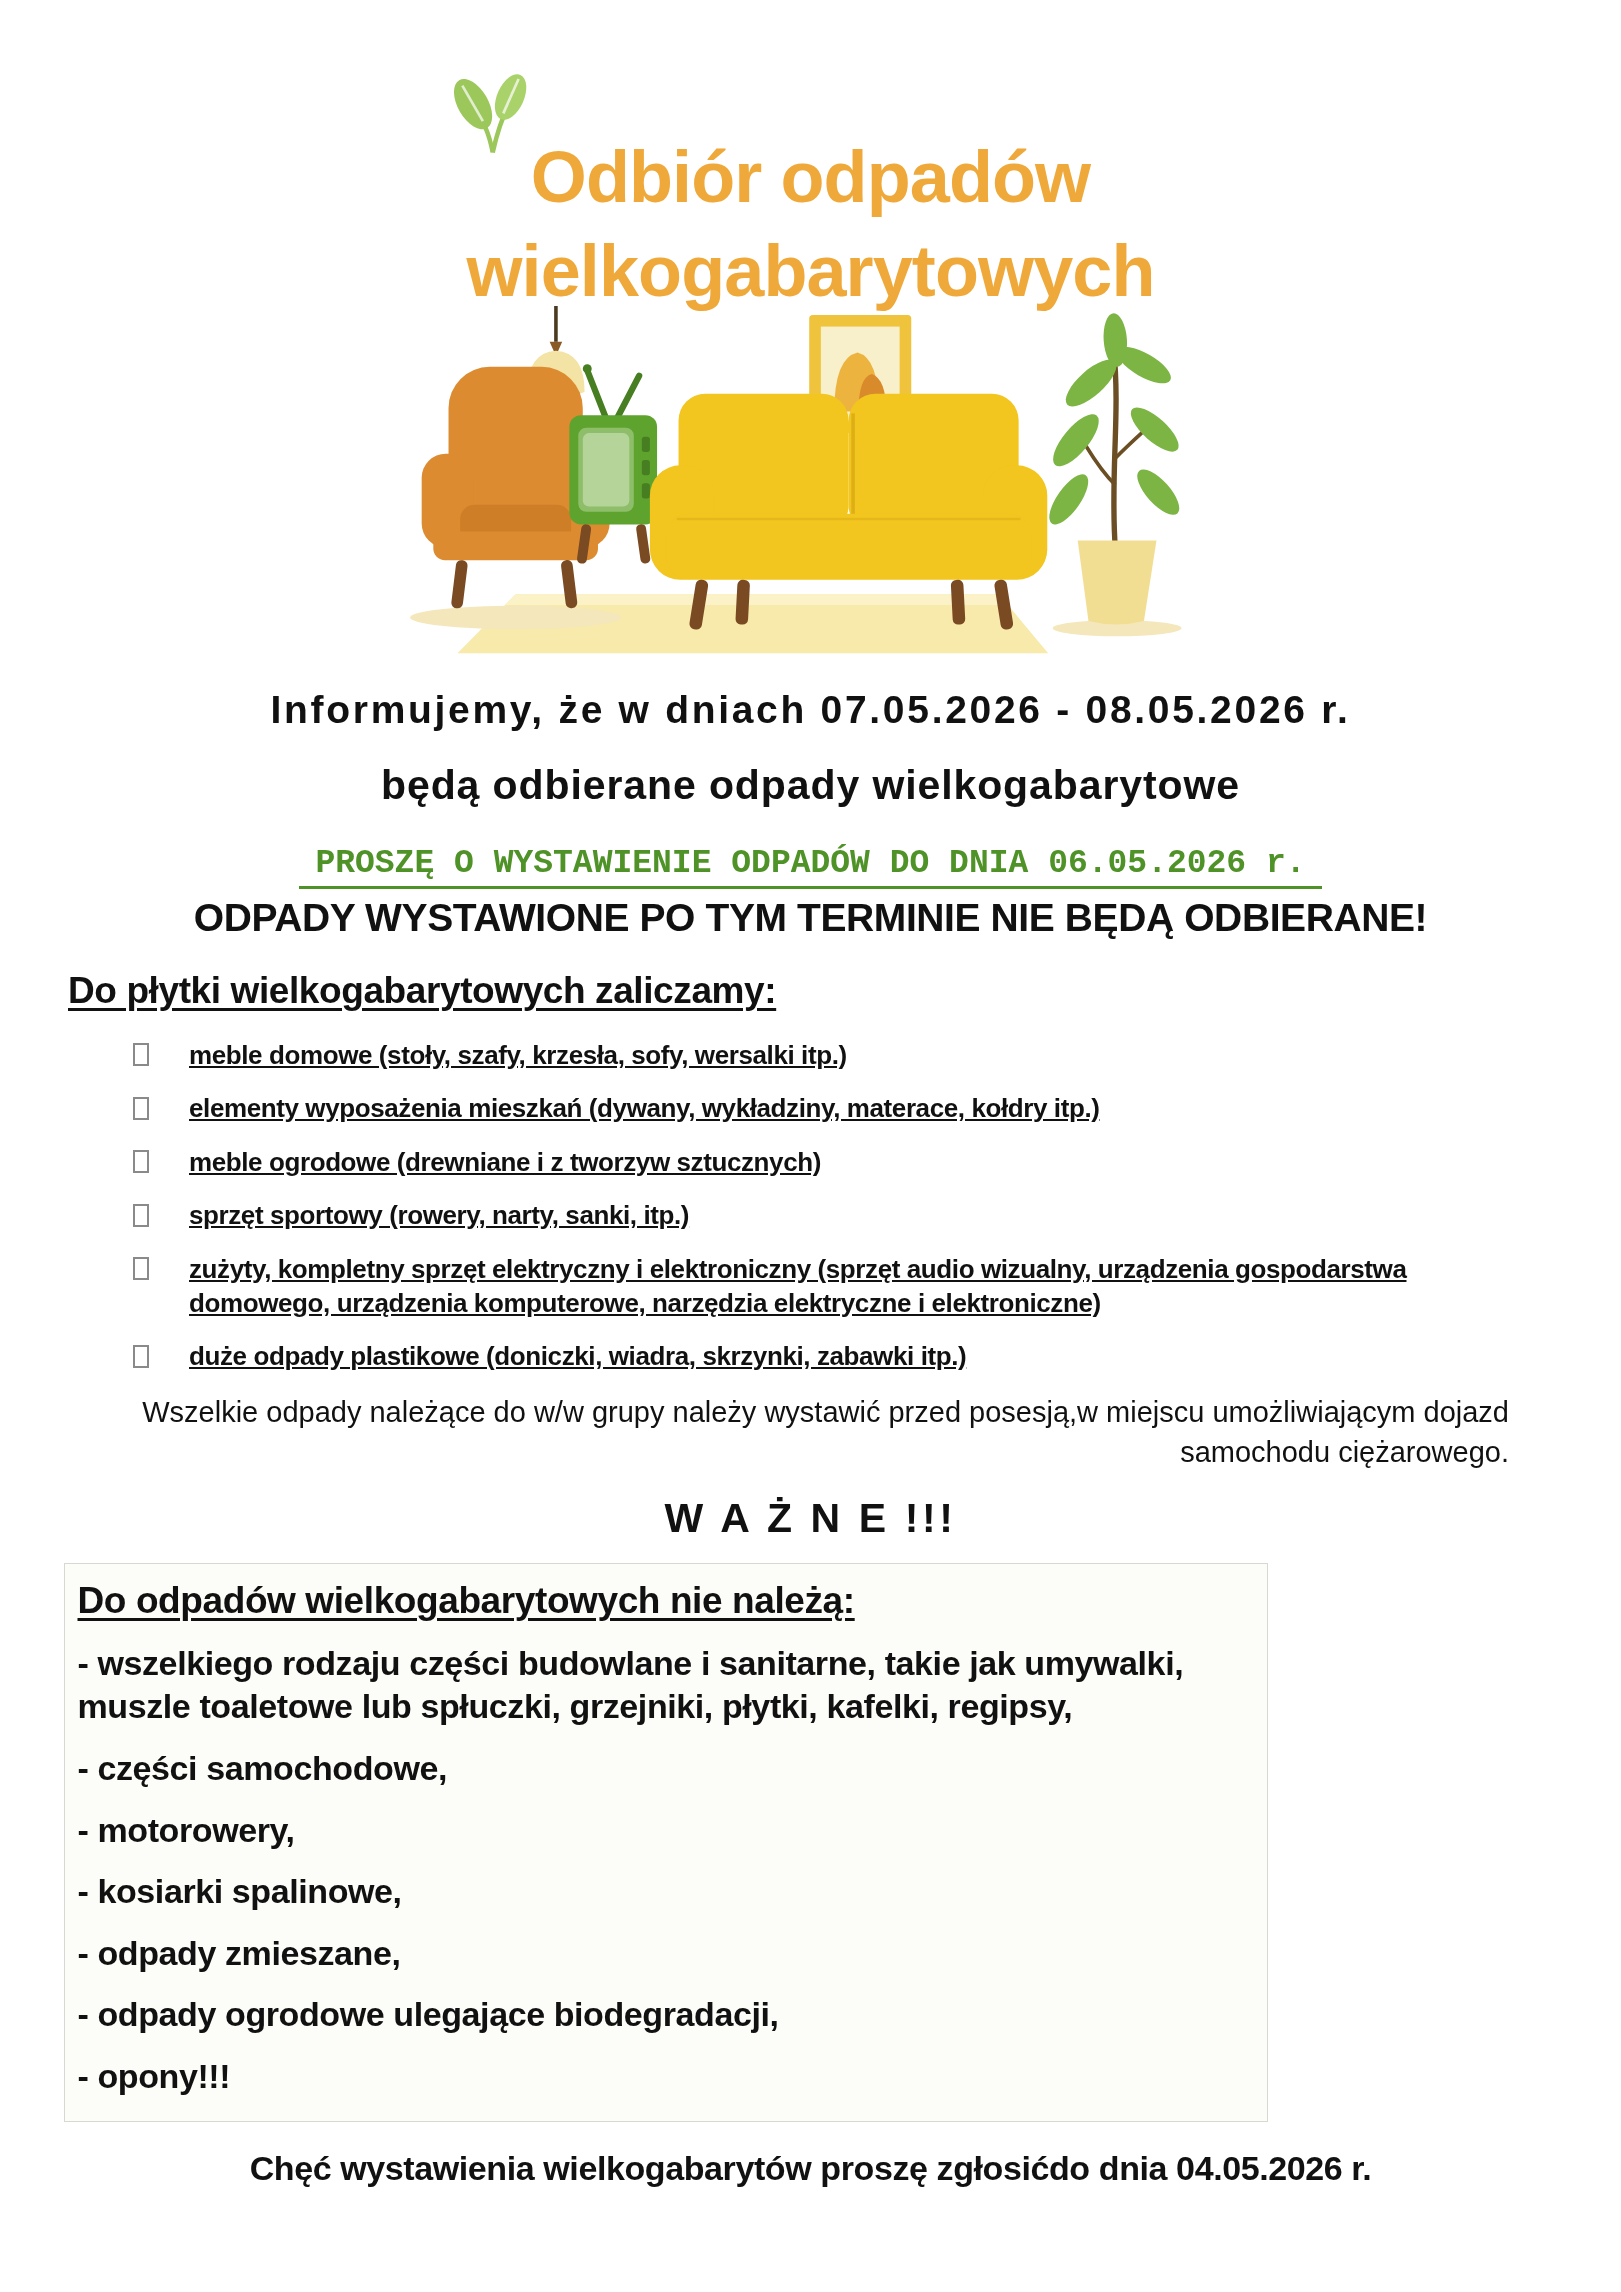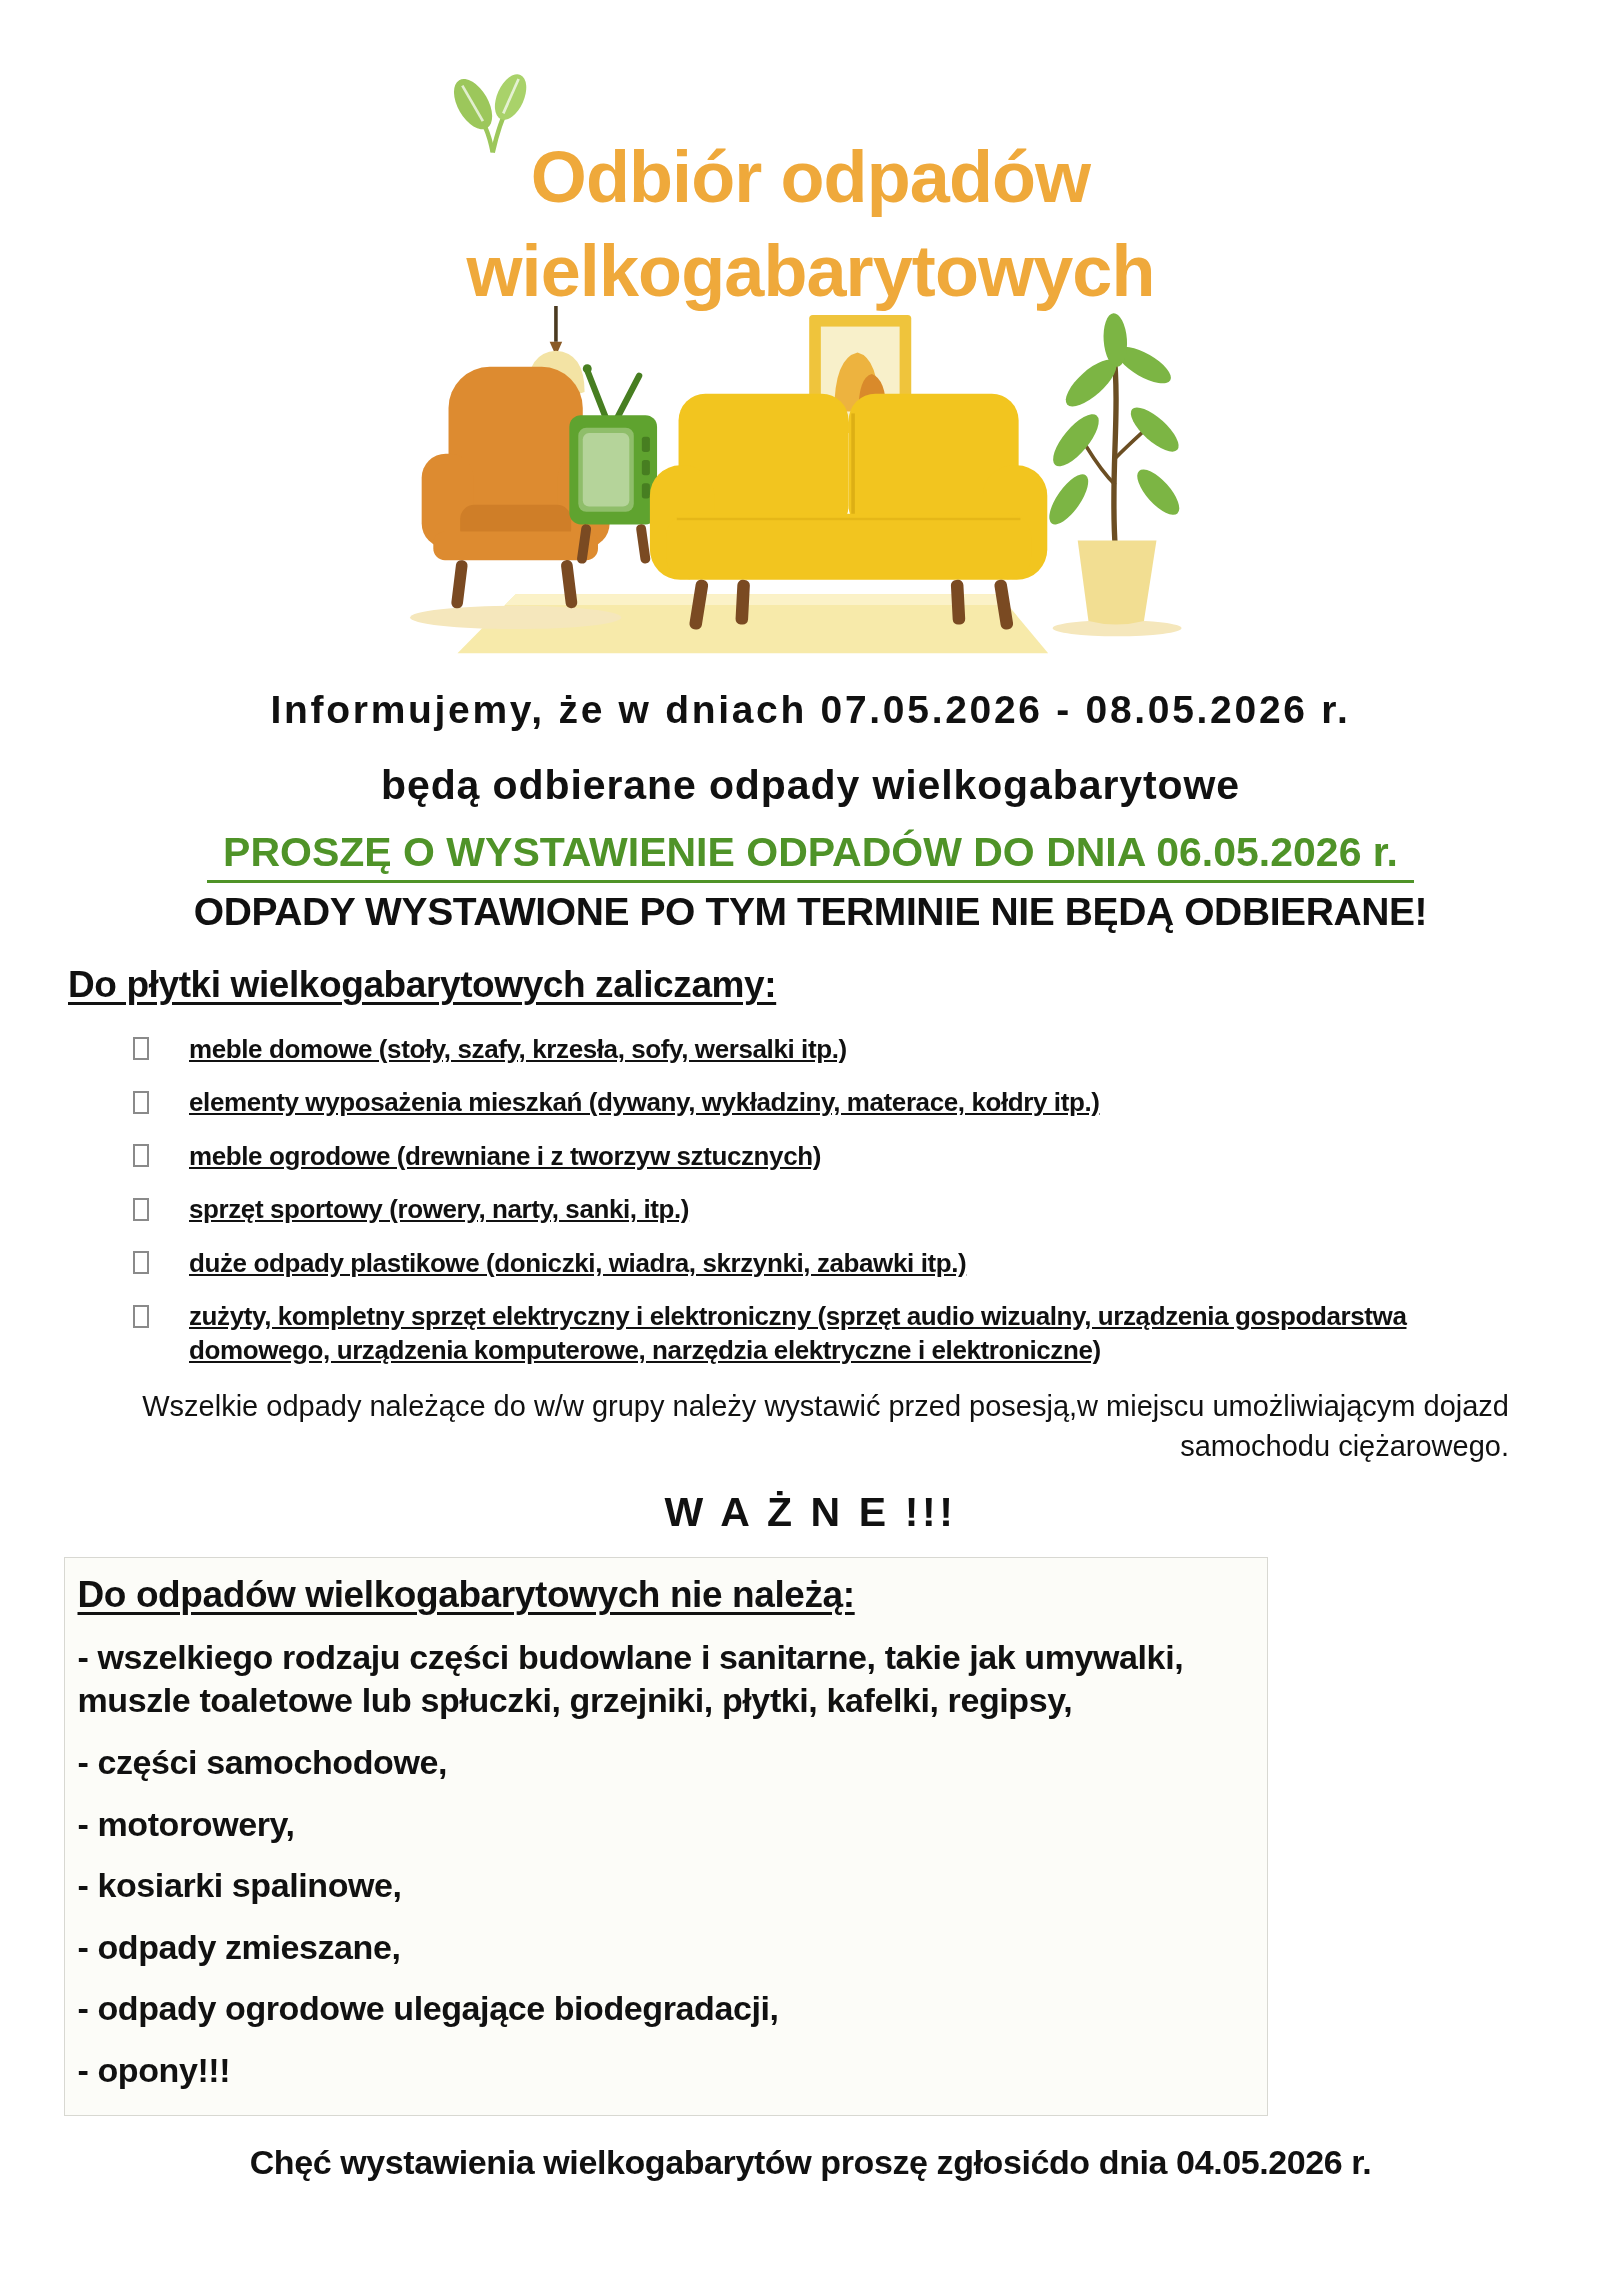--- a/index.html
+++ b/index.html
@@ -36,21 +36,21 @@
   
   .header{position:relative;height:665px;}
   .leaves{position:absolute;left:448px;top:72px;width:93px;height:84px;}
   .title{position:absolute;top:131px;left:0;width:100%;text-align:center;
     color:var(--accent-orange);font-weight:bold;font-size:72px;line-height:1.3;letter-spacing:-0.9px;}
   .scene{position:absolute;left:381px;top:306px;width:860px;height:358px;}
   
   .c{text-align:center;}
   .intro1{margin-top:23px;font-size:39px;font-weight:bold;letter-spacing:2.7px;}
   .intro2{margin-top:30px;font-size:41px;font-weight:bold;letter-spacing:0.9px;}
-  .green-line{margin-top:20px;font-size:41px;font-weight:bold;}
+  .green-line{margin-top:36px;font-size:33px;font-weight:bold;font-family:Liberation Mono, monospace;}
   .green-line span{display:inline-block;color:var(--notice-green);
     border-bottom:3.6px solid var(--notice-green);padding:0 16px 3.6px 16px;}
   .warning{margin-top:7.2px;font-size:39px;font-weight:bold;}
   .sec-heading{margin:30px 0 0 68px;font-size:37px;font-weight:bold;
     text-decoration:underline;text-decoration-thickness:2.7px;text-underline-offset:5.4px;}
   
   ul.big-list{list-style:none;margin:27px 0 0 133px;max-width:1415px;}
   ul.big-list li{display:flex;gap:40px;margin-bottom:19.7px;font-size:26px;font-weight:bold;line-height:1.3;text-decoration:underline;}
   ul.big-list .box{flex:0 0 auto;width:16px;height:23px;margin-top:4.5px;
     border:2.2px solid #8a8a8a;background:#fff;}
@@ -185,25 +185,25 @@
   <li>
     <span class="box"></span>
     <span class="cond">meble ogrodowe (drewniane i z tworzyw sztucznych)</span>
   </li>
   <li>
     <span class="box"></span>
     <span class="cond">sprzęt sportowy (rowery, narty, sanki, itp.)</span>
   </li>
   <li>
     <span class="box"></span>
+    <span class="cond">zużyty, kompletny sprzęt elektryczny i elektroniczny (sprzęt audio wizualny, urządzenia gospodarstwa domowego, urządzenia komputerowe, narzędzia elektryczne i elektroniczne)</span>
+  </li>
+  <li>
+    <span class="box"></span>
     <span class="cond">duże odpady plastikowe (doniczki, wiadra, skrzynki, zabawki itp.)</span>
-  </li>
-  <li>
-    <span class="box"></span>
-    <span class="cond">zużyty, kompletny sprzęt elektryczny i elektroniczny (sprzęt audio wizualny, urządzenia gospodarstwa domowego, urządzenia komputerowe, narzędzia elektryczne i elektroniczne)</span>
   </li>
 </ul>
 
 <div class="note">Wszelkie odpady należące do w/w grupy należy wystawić przed posesją,w miejscu umożliwiającym dojazd samochodu ciężarowego.</div>
 
 <div class="c important">W A Ż N E !!!</div>
 
 <div class="panel">
   <div class="sec-heading2 cond">Do odpadów wielkogabarytowych nie należą:</div>
   <p class="cond">- wszelkiego rodzaju części budowlane i sanitarne, takie jak umywalki, muszle toaletowe lub spłuczki, grzejniki, płytki, kafelki, regipsy,</p>

